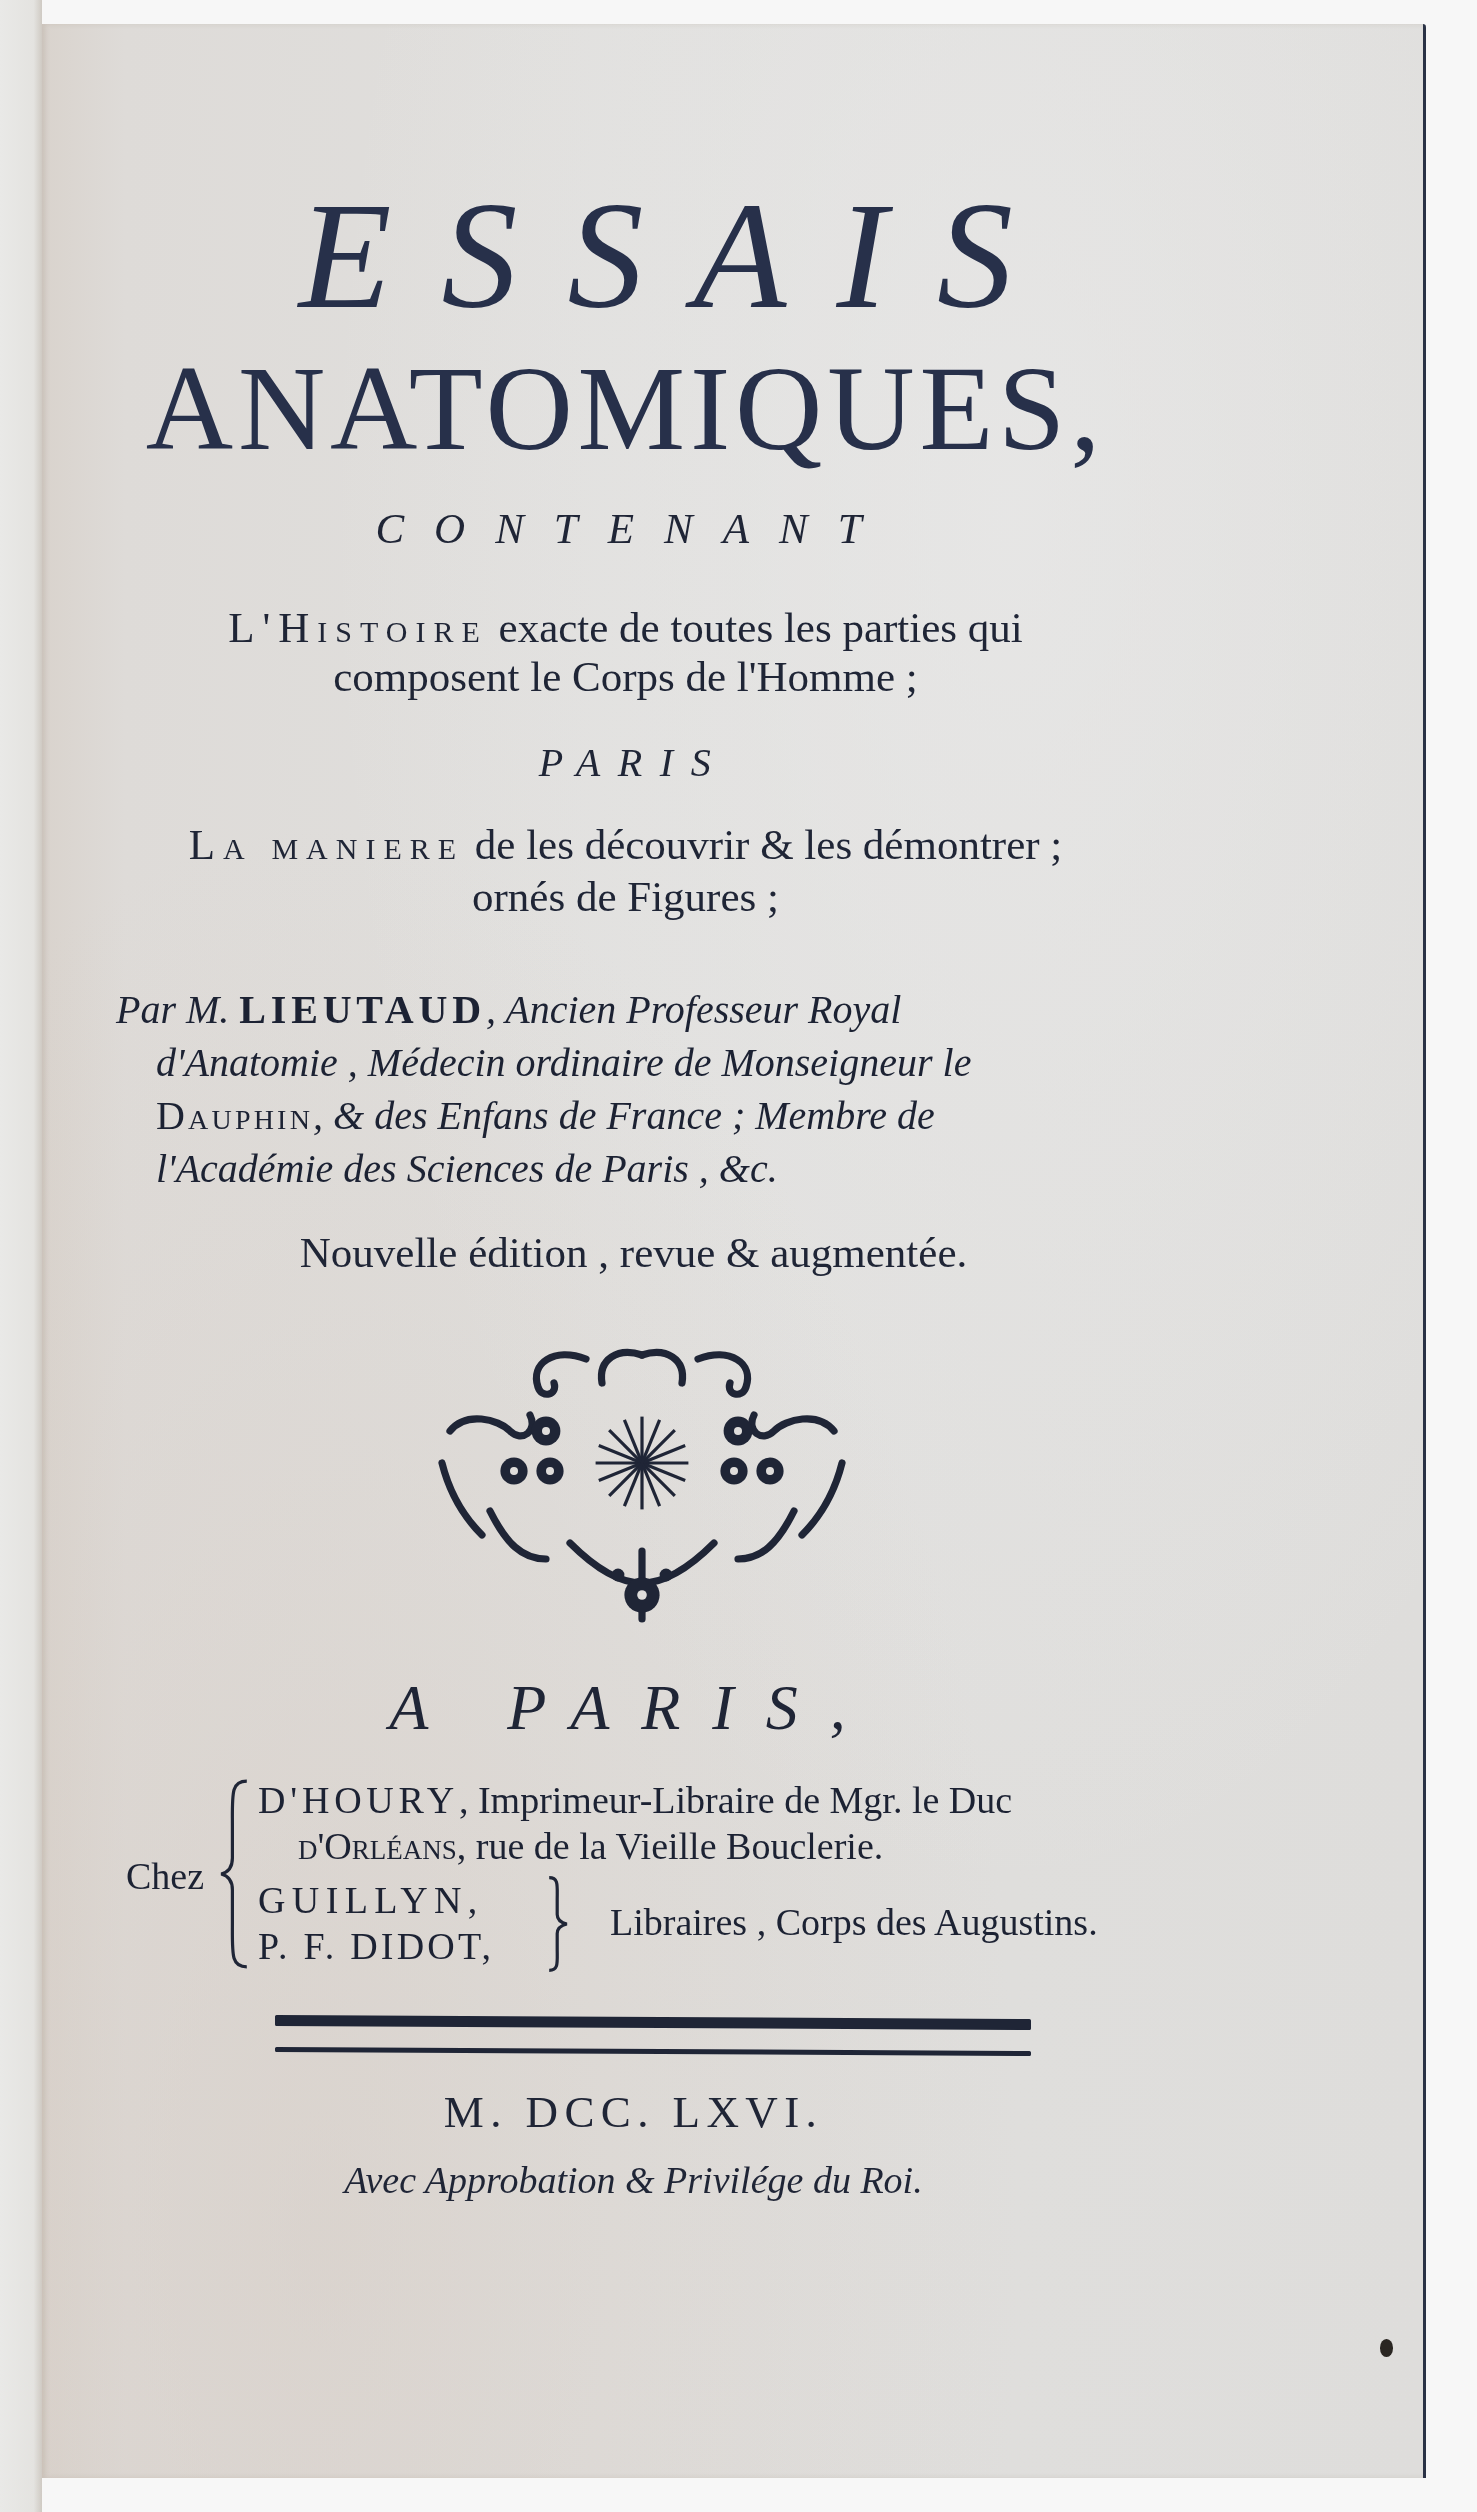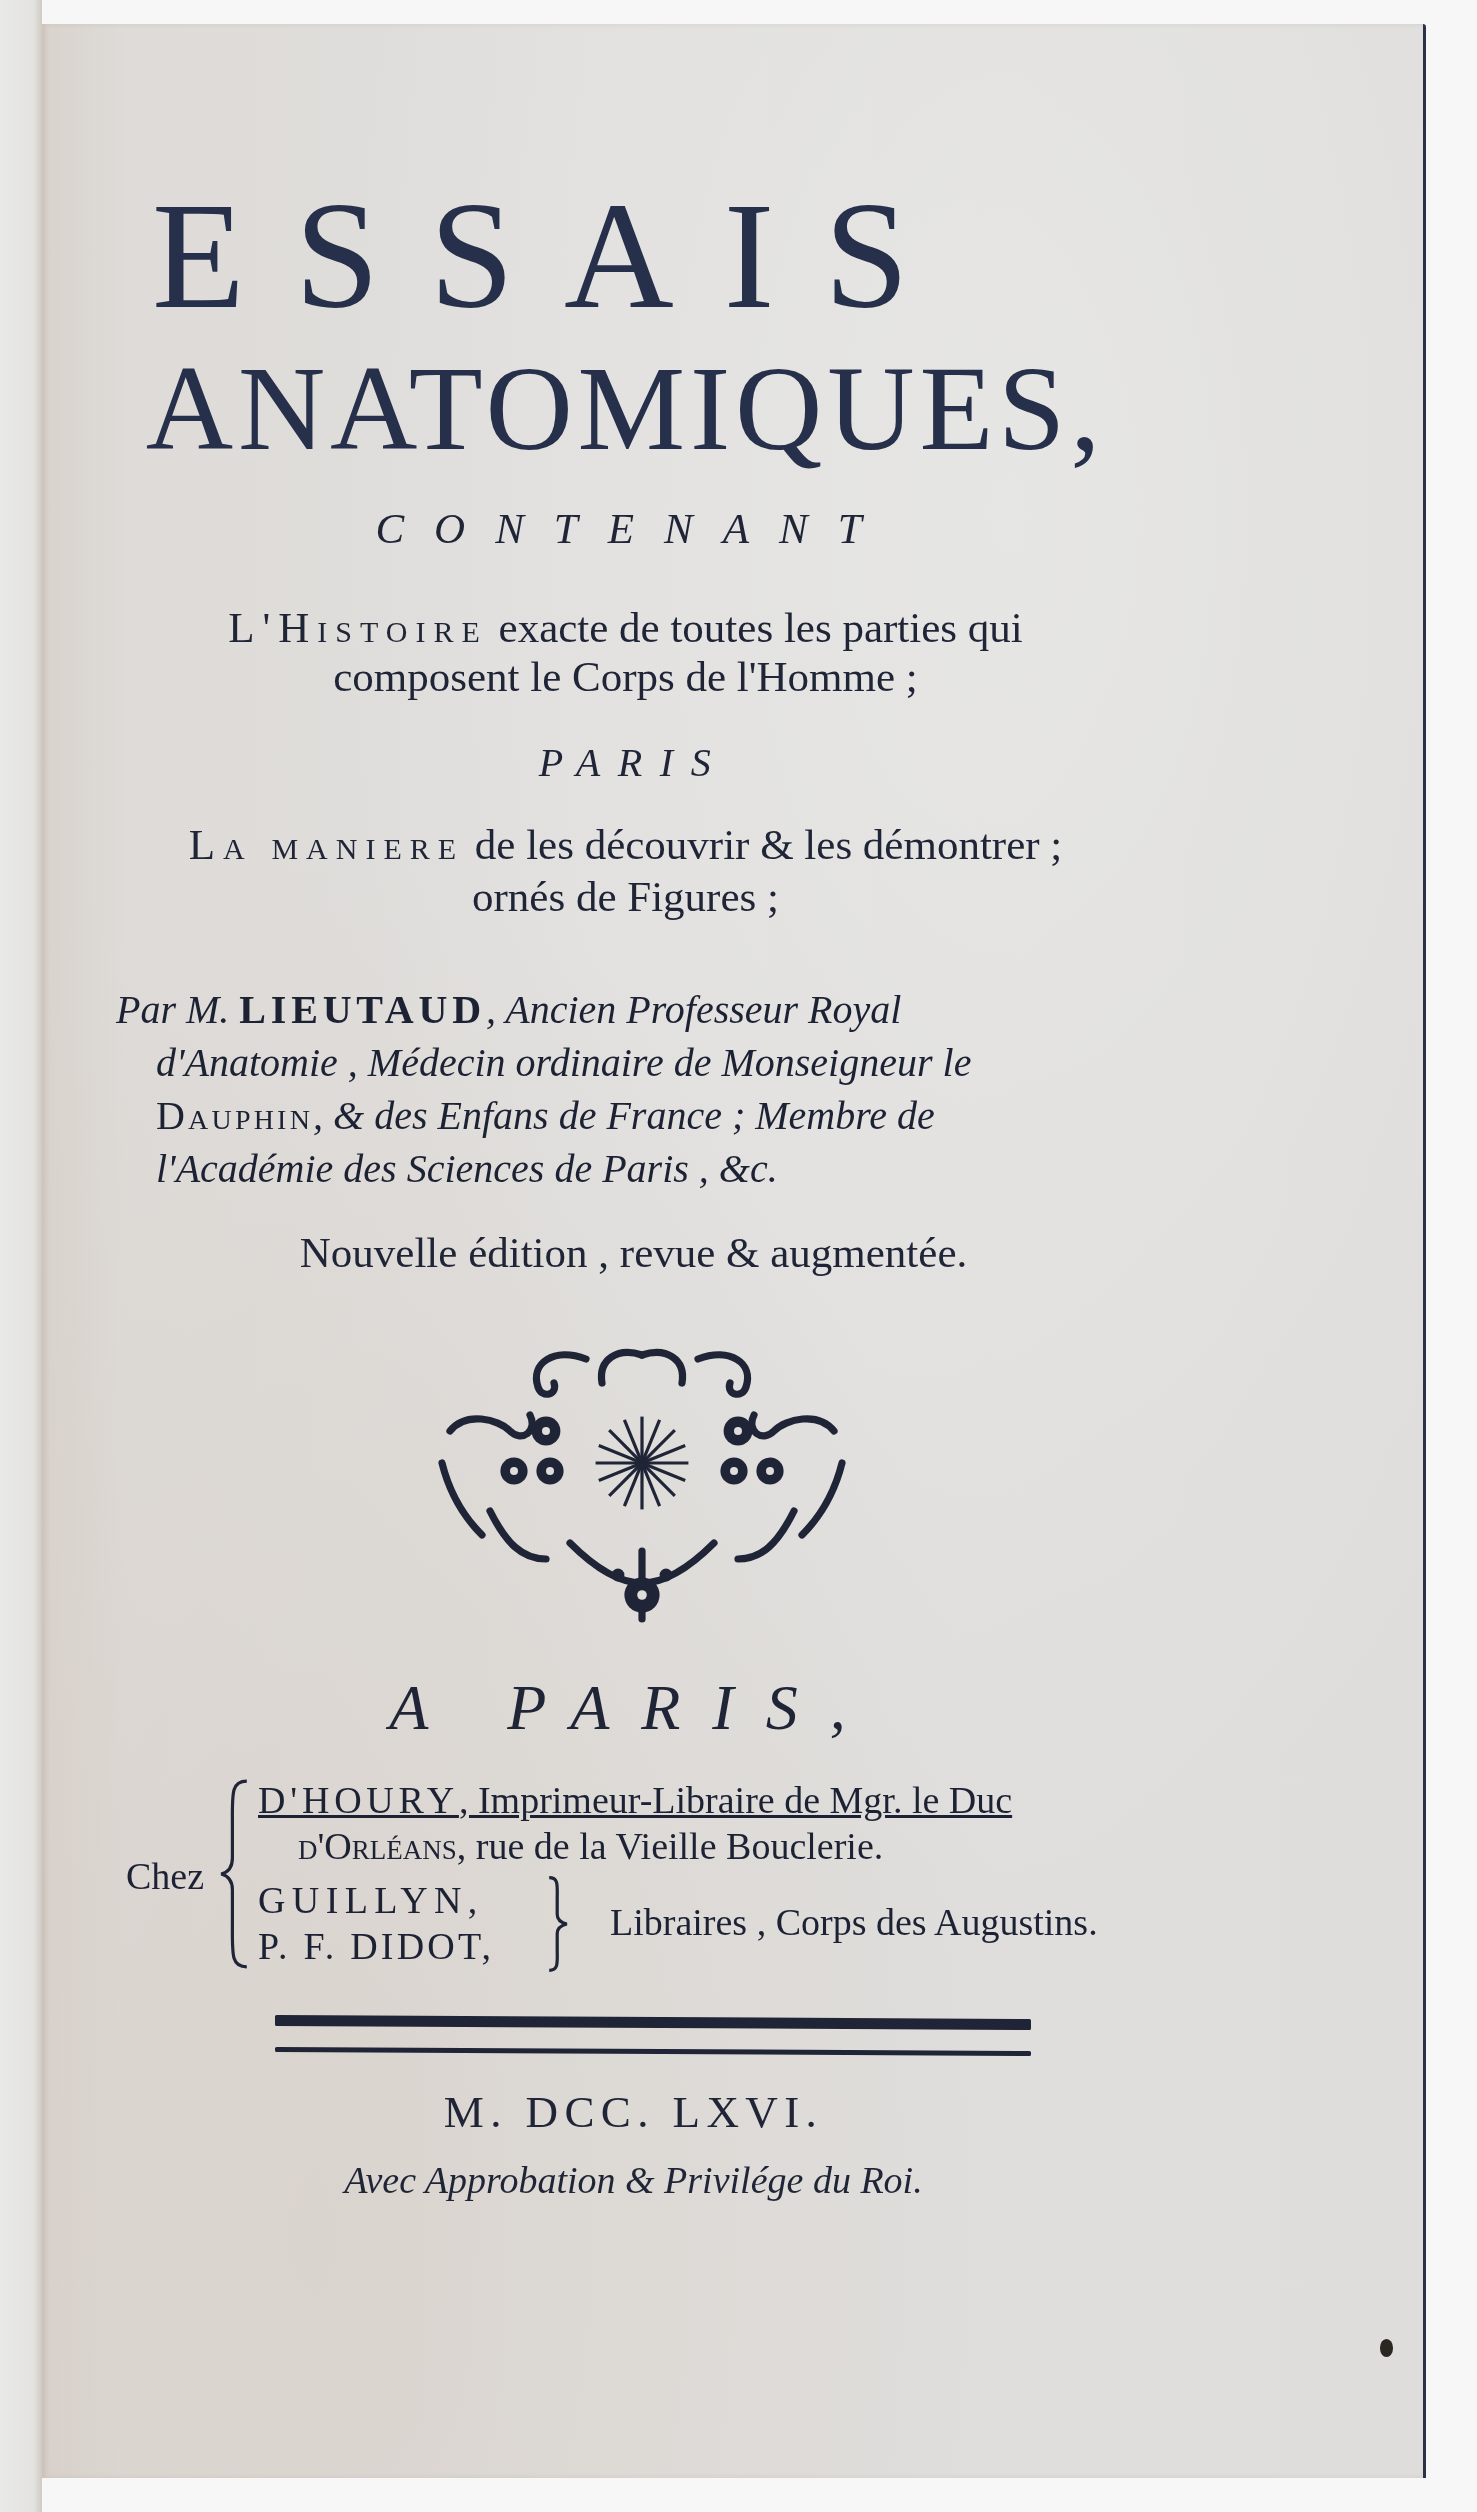--- a/index.html
+++ b/index.html
@@ -23,21 +23,21 @@
     border-top-right-radius: 3.2px;
     box-shadow: inset 3.2px 0 4.8px rgba(120,100,80,0.15);
   }
   .line {
     position: absolute; left: 0; width: 100%; text-align: center; white-space: nowrap;
     color: #1f2536;
   }
   .title-1 {
     top: 156px; font-size: 152px; letter-spacing: 50px; line-height: 1;
     color: #27304a; padding-left: 8px;
-    left: 102px; width: 911px; text-align: left;
+    left: 102px; width: 911px; text-align: right; font-style: italic;
   }
   .title-2 {
     top: 324px; font-size: 121px; letter-spacing: 4.8px; line-height: 1;
     color: #27304a; left: 40px; width: 1087px;
   }
   .contenant {
     top: 480px; font-style: italic; font-size: 43px; letter-spacing: 30px; left: 32px; width: 1119px;
   }
   .body-line { font-size: 43px; line-height: 1; }
   .smallcaps { font-variant: small-caps; letter-spacing: 8px; }
@@ -63,21 +63,21 @@
   }
   .a-paris {
     top: 1647px; left: 32px; width: 1119px; font-style: italic; font-size: 64px; letter-spacing: 32px;
   }
   .chez-block {
     position: absolute; left: 80px; top: 1746px; width: 1055px; height: 208px; font-size: 38px;
   }
   .chez-label { position: absolute; left: 4px; top: 84px; }
   .brace-left { position: absolute; left: 96px; top: 8px; width: 32px; height: 192px; }
   .pub-line { position: absolute; white-space: nowrap; }
-  .pub-1 { left: 136px; top: 8px; text-decoration: underline; }
+  .pub-1 { left: 136px; top: 8px; }
   .pub-2 { left: 176px; top: 54px; }
   .pub-3 { left: 136px; top: 108px; letter-spacing: 6.4px; }
   .pub-4 { left: 136px; top: 154px; letter-spacing: 3.2px; }
   .brace-right { position: absolute; left: 424px; top: 106px; width: 24px; height: 96px; }
   .pub-5 { left: 488px; top: 130px; }
   .houry { letter-spacing: 4.8px; }
   .orleans { font-variant: small-caps; }
 
   .rule-thick {
     position: absolute; left: 233px; top: 1993px; width: 756px; height: 11.2px;

